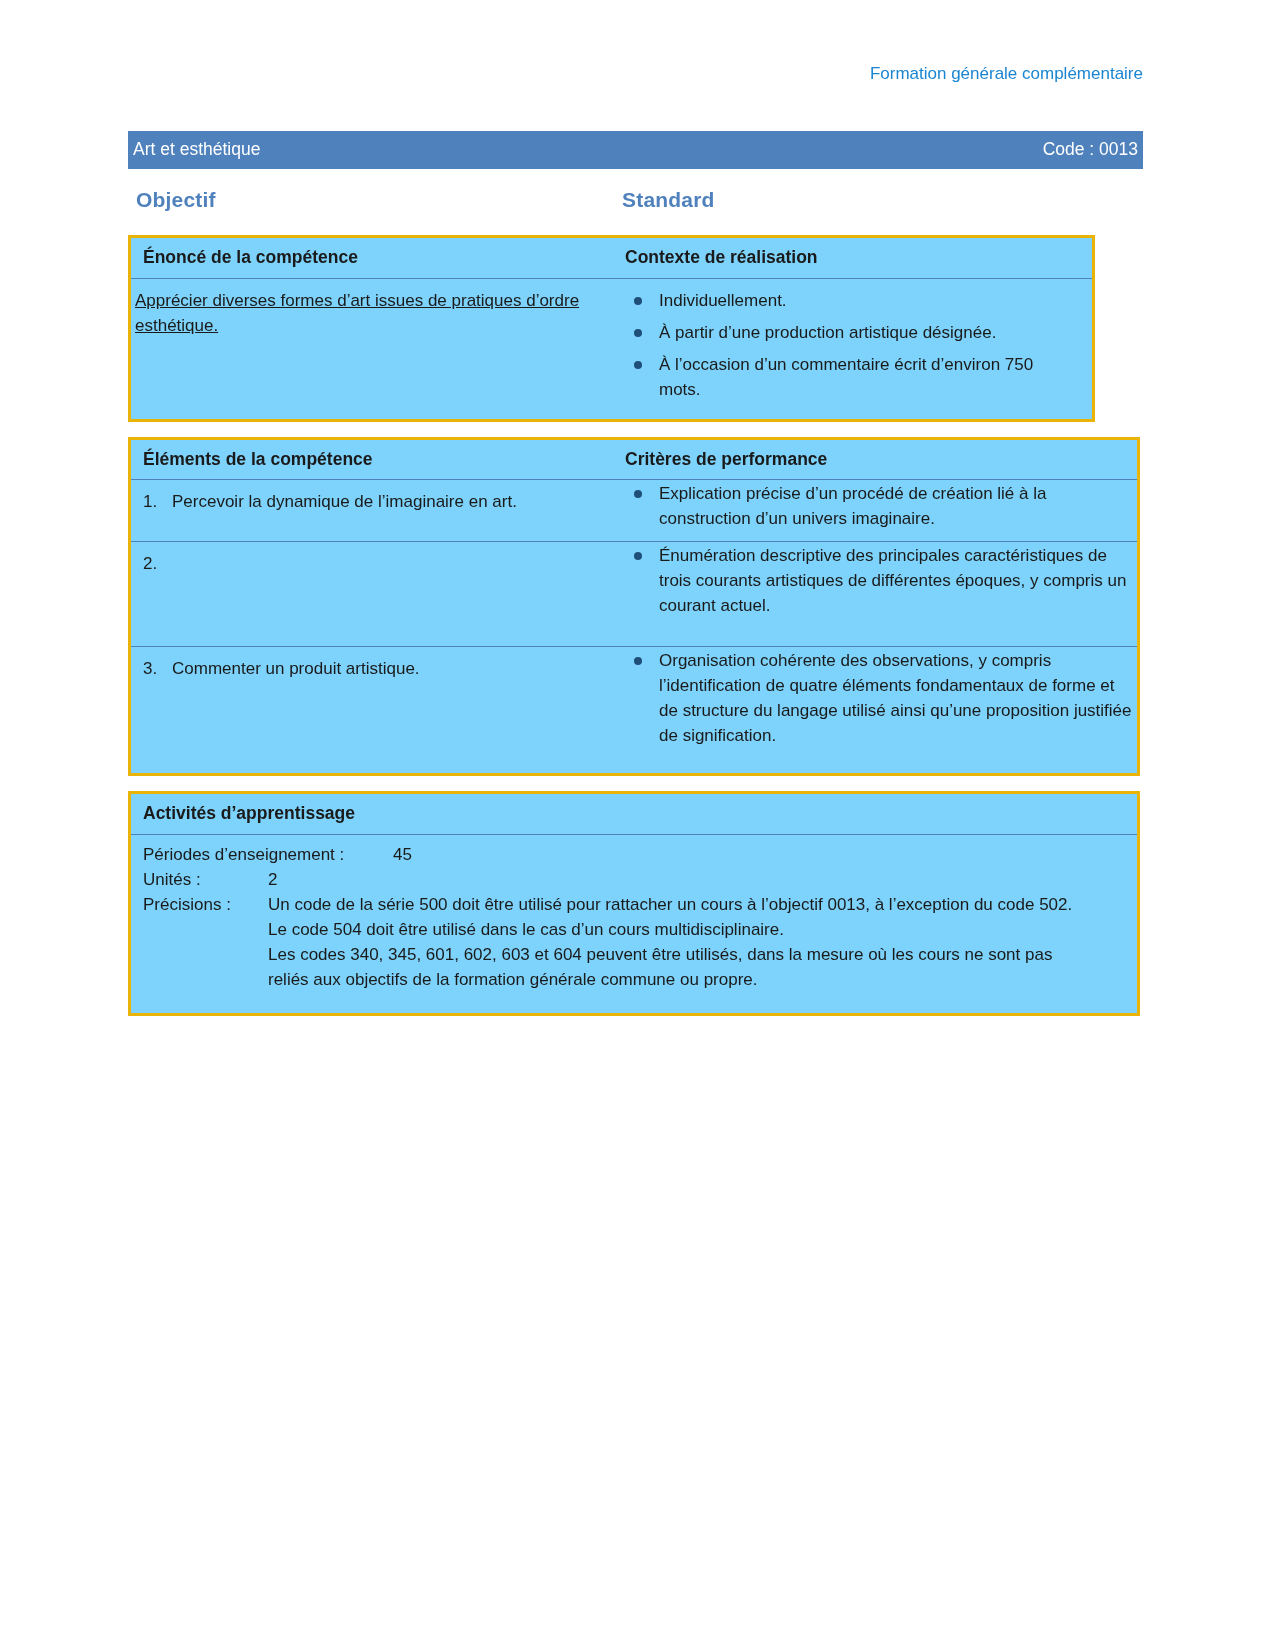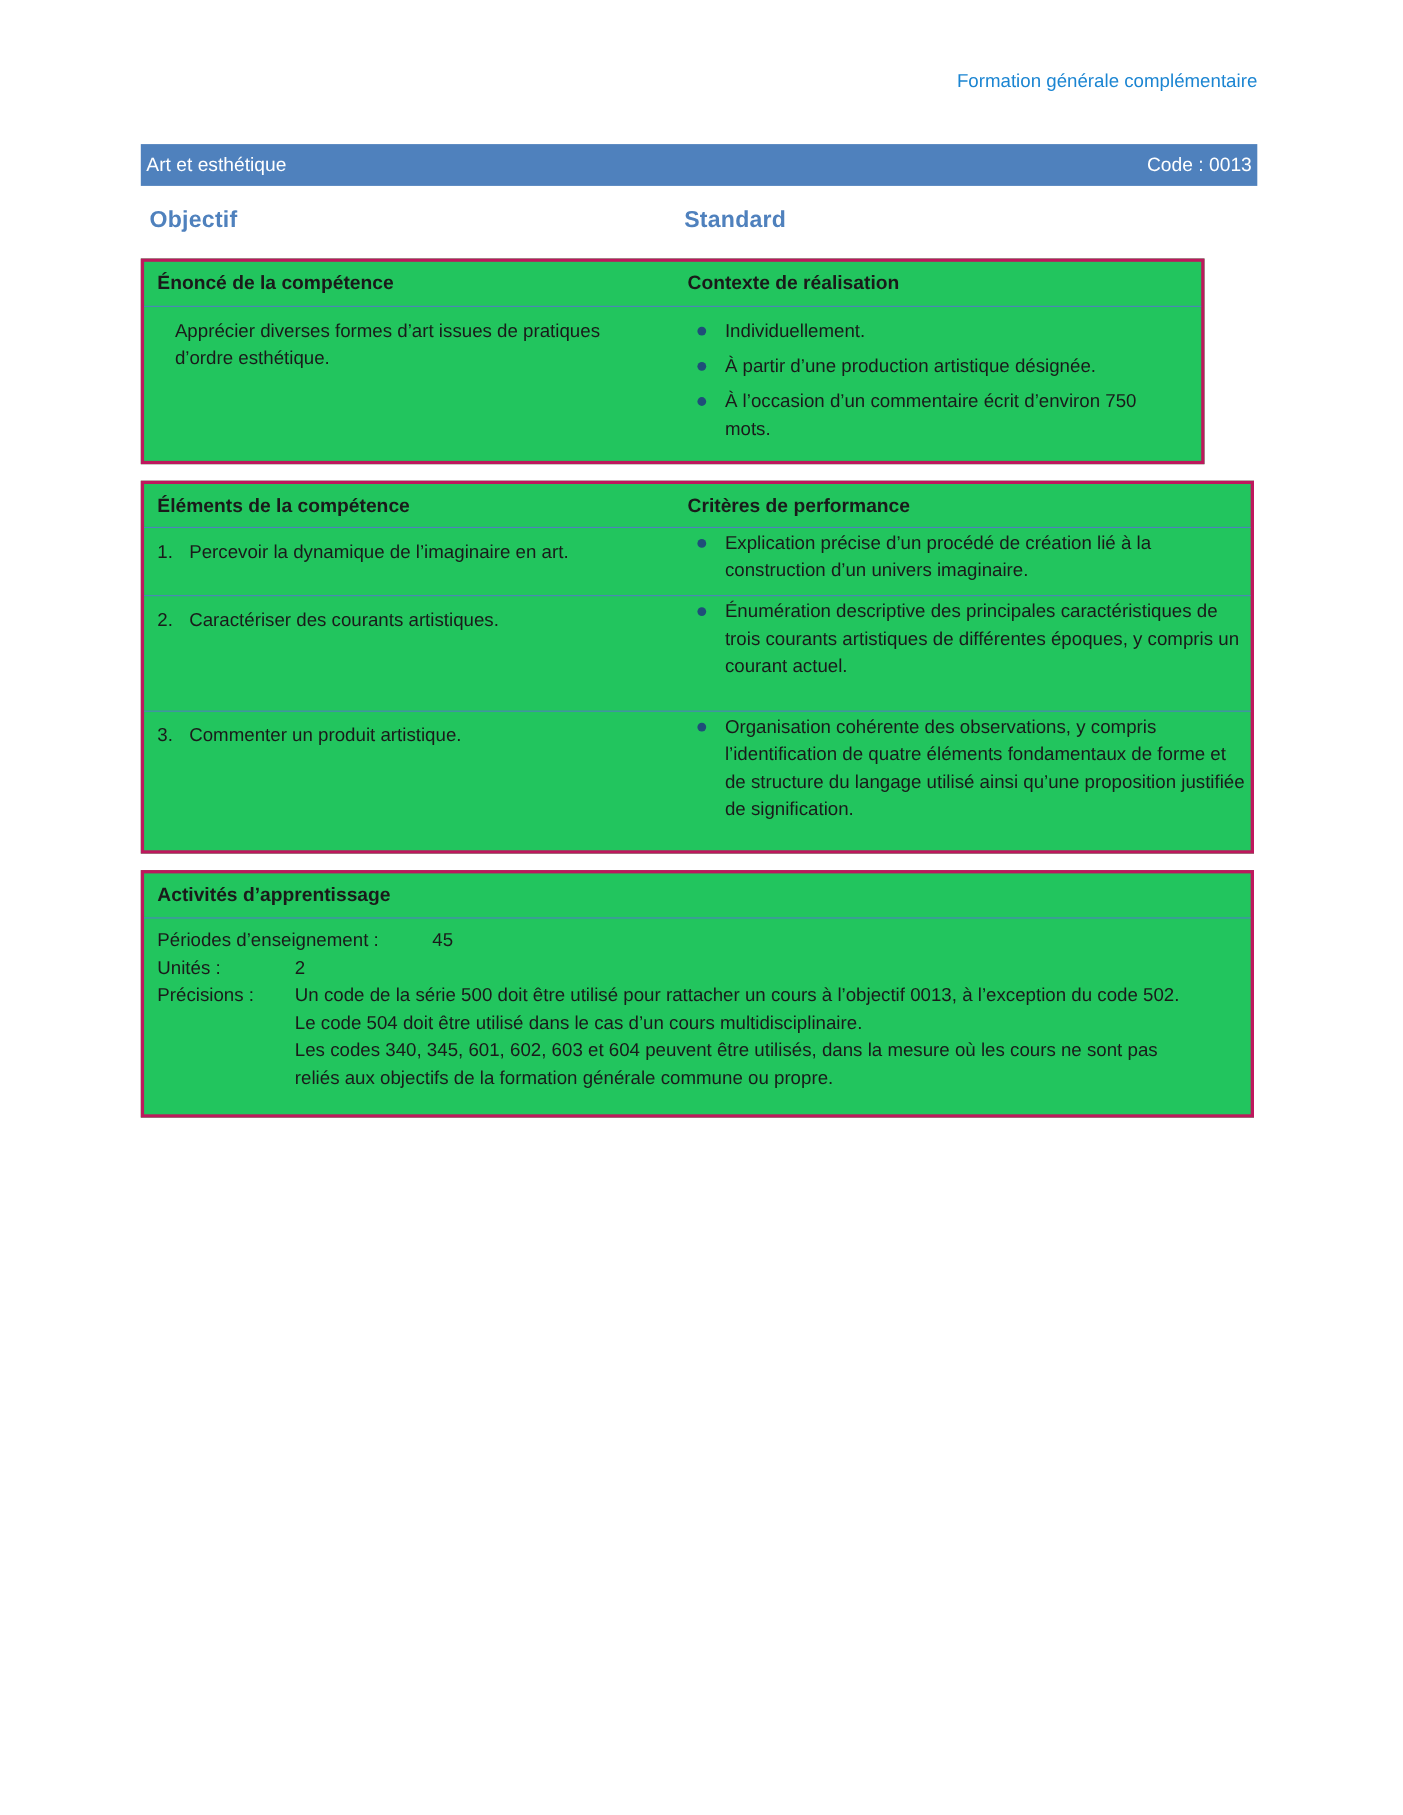--- a/index.html
+++ b/index.html
@@ -17,30 +17,30 @@
   .banner {
     margin-top:44px; height:38px; background:#4f81bd; color:#ffffff;
     display:flex; align-items:center; justify-content:space-between;
     padding:0 5px; font-size:17.5px;
   }
 
   .headings { display:flex; margin-top:16px; }
   .h-col1 { width:494px; padding-left:8px; }
   .heading { font-size:21px; font-weight:bold; color:#4f81bd; letter-spacing:0.2px; }
 
-  .tbl { border:3px solid #be185d; background:#22c55e; }
+  .tbl { border:3px solid #eab308; background:#7dd3fc; }
   .tbl.narrow { width:967px; margin-top:19px; }
   .tbl.wide { width:1012px; margin-top:15px; }
 
   .tbl-head { display:grid; grid-template-columns:482px 1fr; border-bottom:1px solid #4f81bd; }
   .hcell { padding:7px 12px; font-weight:bold; font-size:17.5px; }
   .hcell-single { padding:7px 12px; font-weight:bold; font-size:17.5px; border-bottom:1px solid #4f81bd; }
 
   .t1-body { display:grid; grid-template-columns:482px 1fr; min-height:117px; }
-  .cell { padding:10px 28px; }
+  .cell { padding:10px 4px;text-decoration:underline; }
 
   .bullets { padding:10px 16px 9px 0; }
   .bullet-item { display:flex; margin-bottom:7px; }
   .bullet-dot { flex:none; width:8px; height:8px; border-radius:50%; background:#1f4e79; margin:8px 17px 0 21px; }
   .bullet-text { flex:1; }
 
   .el-row { display:grid; grid-template-columns:482px 1fr; border-bottom:1px solid #4f81bd; }
   .el-row:last-child { border-bottom:none; }
   .el-cell { display:flex; padding:10px 12px; }
   .row-num { width:29px; flex:none; }
@@ -120,21 +120,20 @@
           <div class="bullet-item">
             <span class="bullet-dot"></span>
             <span class="bullet-text">Explication précise d’un procédé de création lié à la construction d’un univers imaginaire.</span>
           </div>
         </div>
       </div>
 
       <div class="el-row minh-r2">
         <div class="el-cell">
           <span class="row-num">2.</span>
-          <span>Caractériser des courants artistiques.</span>
         </div>
         <div class="bullets crit-cell">
           <div class="bullet-item">
             <span class="bullet-dot"></span>
             <span class="bullet-text">Énumération descriptive des principales caractéristiques de trois courants artistiques de différentes époques, y compris un courant actuel.</span>
           </div>
         </div>
       </div>
 
       <div class="el-row minh-r3">

